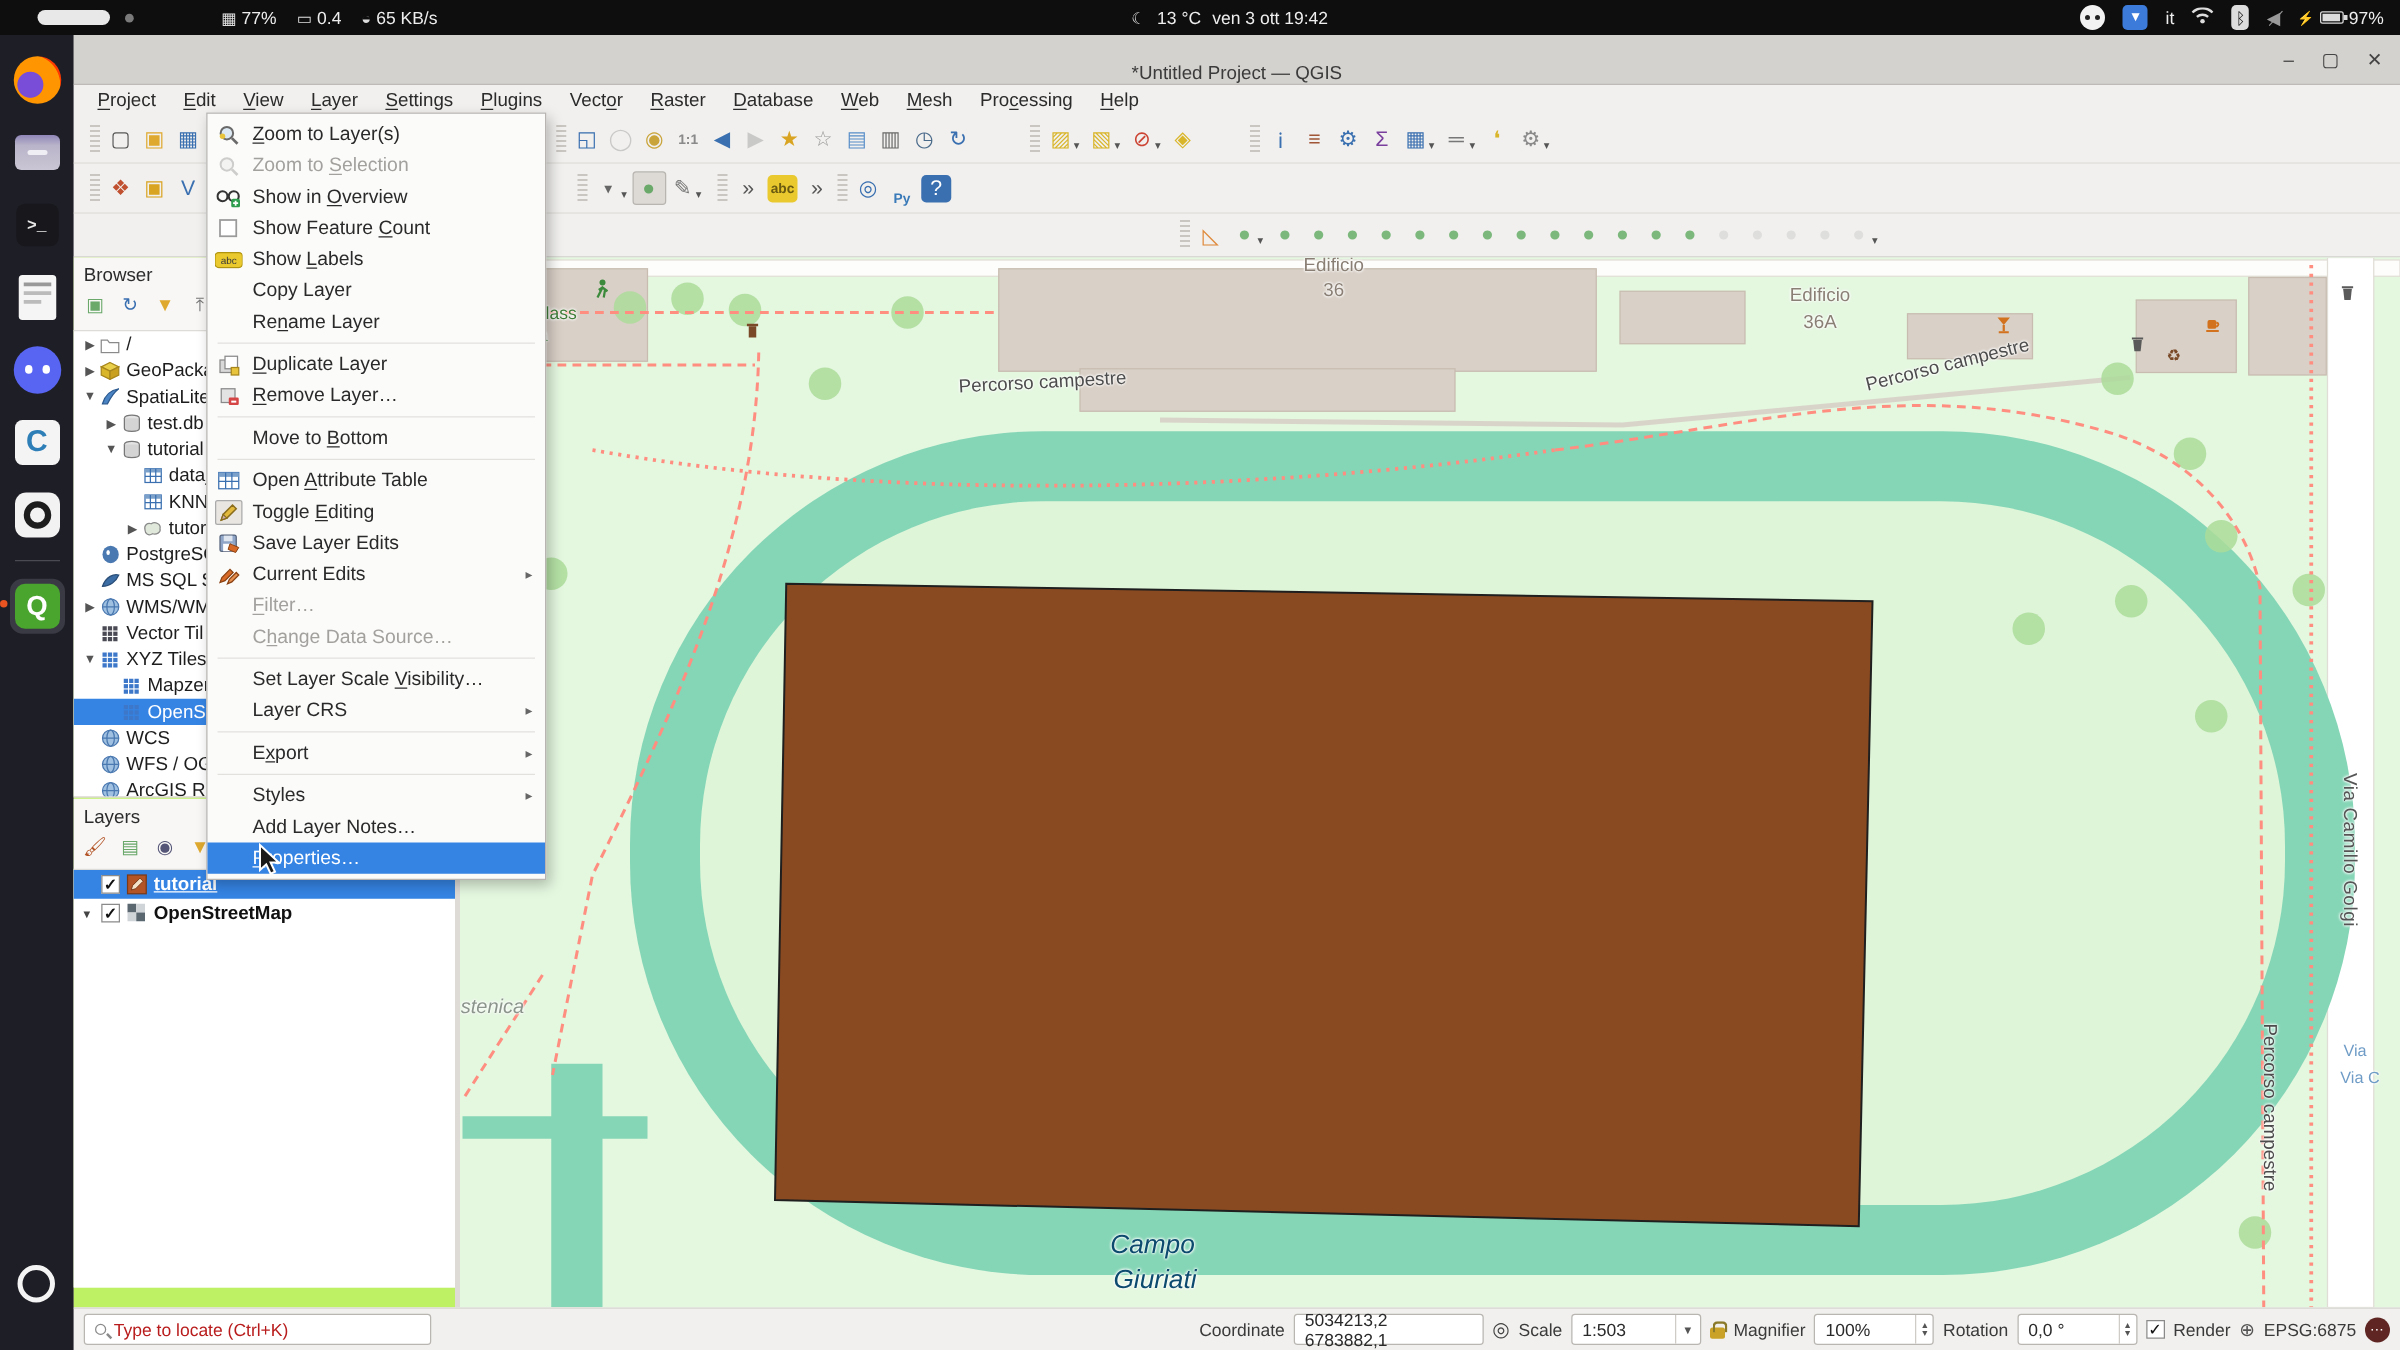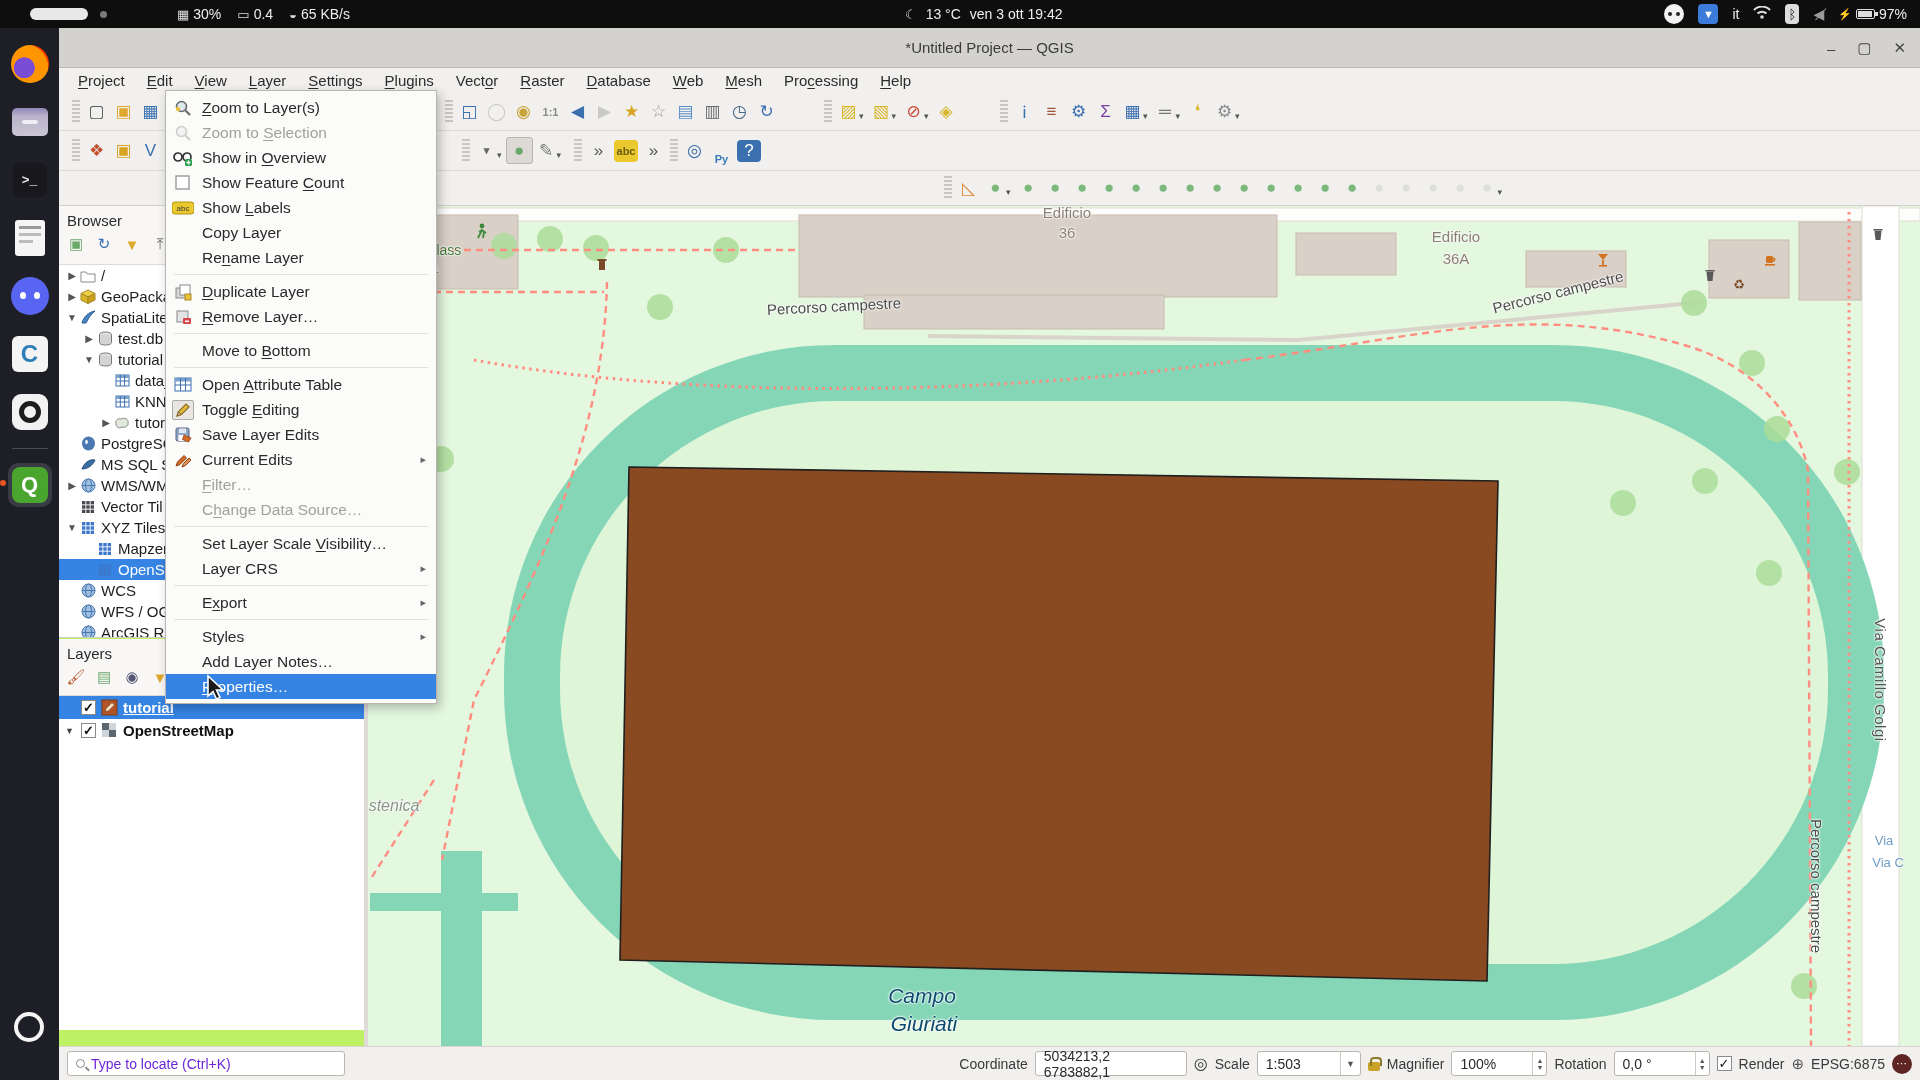--- a/index.html
+++ b/index.html
@@ -22,21 +22,21 @@
 
 #dock{position:absolute;left:0;top:28px;width:59px;height:1052px;background:#1e1e26;display:flex;flex-direction:column;align-items:center;padding-top:14px;gap:14px}
 .dock-item{width:44px;height:44px;border-radius:10px;display:flex;align-items:center;justify-content:center;position:relative;font-size:22px;font-weight:bold}
 .dock-item.active{background:#3a3a44}
 .dock-item.active::before{content:"";position:absolute;left:-8px;top:17px;width:6px;height:6px;border-radius:50%;background:#e95420}
 .dock-sep{width:36px;height:1px;background:#4a4a52}
 #ubuntu-logo{position:absolute;left:14px;top:1012px;width:30px;height:30px;border:4px solid #f4f4f4;border-radius:50%}
 
 
 #win{position:absolute;left:59px;top:28px;width:1861px;height:1052px;background:#f1f0ee}
-#titlebar{position:absolute;left:0;top:0;width:100%;height:40px;background:#d4d2cf;border-bottom:1px solid #bdbab7;display:flex;align-items:center;justify-content:center;color:#3b3b3b;font-size:15px}
+#titlebar{position:absolute;left:0;top:0;width:100%;height:40px;background:#d4d2cf;border-bottom:1px solid #bdbab7;display:flex;align-items:flex-end;justify-content:center;color:#3b3b3b;font-size:15px}
 .winbtns{position:absolute;right:14px;top:0;height:40px;display:flex;gap:22px;align-items:center;color:#444;font-size:15px}
 .winbtns span{cursor:default}
 #menubar{position:absolute;left:0;top:40px;width:100%;height:25px;background:#f1f0ee;display:flex;align-items:center;padding-left:8px;font-size:15px;color:#2b2b2b}
 #menubar .mi{padding:2px 11px;border-radius:3px}
 .toolbar{position:absolute;left:0;width:100%;background:#f1f0ee;border-bottom:1px solid #dcdad6;display:flex;align-items:center}
 #tb1{top:65px;height:38px}
 #tb2{top:103px;height:40px}
 #tb3{top:143px;height:35px;border-bottom:1px solid #d2d0cc}
 .tico{width:27px;height:27px;display:inline-flex;align-items:center;justify-content:center;font-size:17px;border-radius:3px;position:relative;flex:none}
 .tico.sm{font-size:11px;font-weight:bold}
@@ -81,21 +81,21 @@
 .citem .cic{width:22px;height:20px;flex:none;display:flex;align-items:center;justify-content:center}
 .citem.disabled{color:#a3a19e}
 .citem.hl{background:#3584e4;color:#fff}
 .citem .arrow{margin-left:auto;font-size:11px;color:#666}
 .csep{height:1px;background:#e3e1de;margin:4px 8px}
 .icframe{border:1px solid #aaa;background:#e9e6e2;border-radius:2px}
 
 
 #statusbar{position:absolute;left:0;bottom:0;width:100%;height:34px;background:#f1f0ee;border-top:1px solid #d8d5d1;display:flex;align-items:center;padding:0 8px;font-size:14px;color:#3a3a3a;gap:8px}
 .sb-input{background:#fff;border:1px solid #b9b6b2;border-radius:3px;height:25px;display:flex;align-items:center;padding:0 8px;color:#2a2a2a}
-#locator{width:278px;color:#6d28d9;gap:6px}
+#locator{width:278px;color:#b91c1c;gap:6px}
 .magico{width:9px;height:9px;border:1.5px solid #8a8a8a;border-radius:50%;position:relative;flex:none}
 .magico::after{content:"";position:absolute;left:8px;top:8px;width:5px;height:1.5px;background:#8a8a8a;transform:rotate(45deg)}
 .sb-right{margin-left:auto;display:flex;align-items:center;gap:7px}
 .spin{display:flex;align-items:stretch}
 .spin .updown{display:flex;flex-direction:column;justify-content:center;border-left:1px solid #cfccc8;padding:0 3px;font-size:7px;color:#555;line-height:7px}
 .combo-dd{border-left:1px solid #cfccc8;padding:0 5px;display:flex;align-items:center;font-size:9px;color:#555}
 .lockico{width:12px;height:9px;background:#c9a227;border-radius:2px;position:relative;margin-top:5px}
 .lockico::before{content:"";position:absolute;left:2px;top:-5px;width:8px;height:7px;border:2px solid #8a7a2a;border-bottom:none;border-radius:4px 4px 0 0}
 #msgbtn{width:20px;height:20px;border-radius:50%;background:#5e2522;color:#fff;display:flex;align-items:center;justify-content:center;font-size:11px;letter-spacing:1px}
 
@@ -105,21 +105,21 @@
 </head>
 <body>
 
 <div id="topbar">
   <div class="seg" style="margin-left:30px;gap:12px">
     <span class="pill"></span>
     <span class="wsdot"></span>
   </div>
   <div class="seg" style="margin-left:70px;gap:4px">
     <span class="sysico">▦</span>
-    <span>30%</span>
+    <span>77%</span>
   </div>
   <div class="seg" style="margin-left:16px;gap:4px">
     <span class="sysico">▭</span>
     <span>0.4</span>
   </div>
   <div class="seg" style="margin-left:16px;gap:4px">
     <span class="sysico">◒</span>
     <span>65 KB/s</span>
   </div>
   <div class="seg" style="position:absolute;left:905px;gap:9px">

